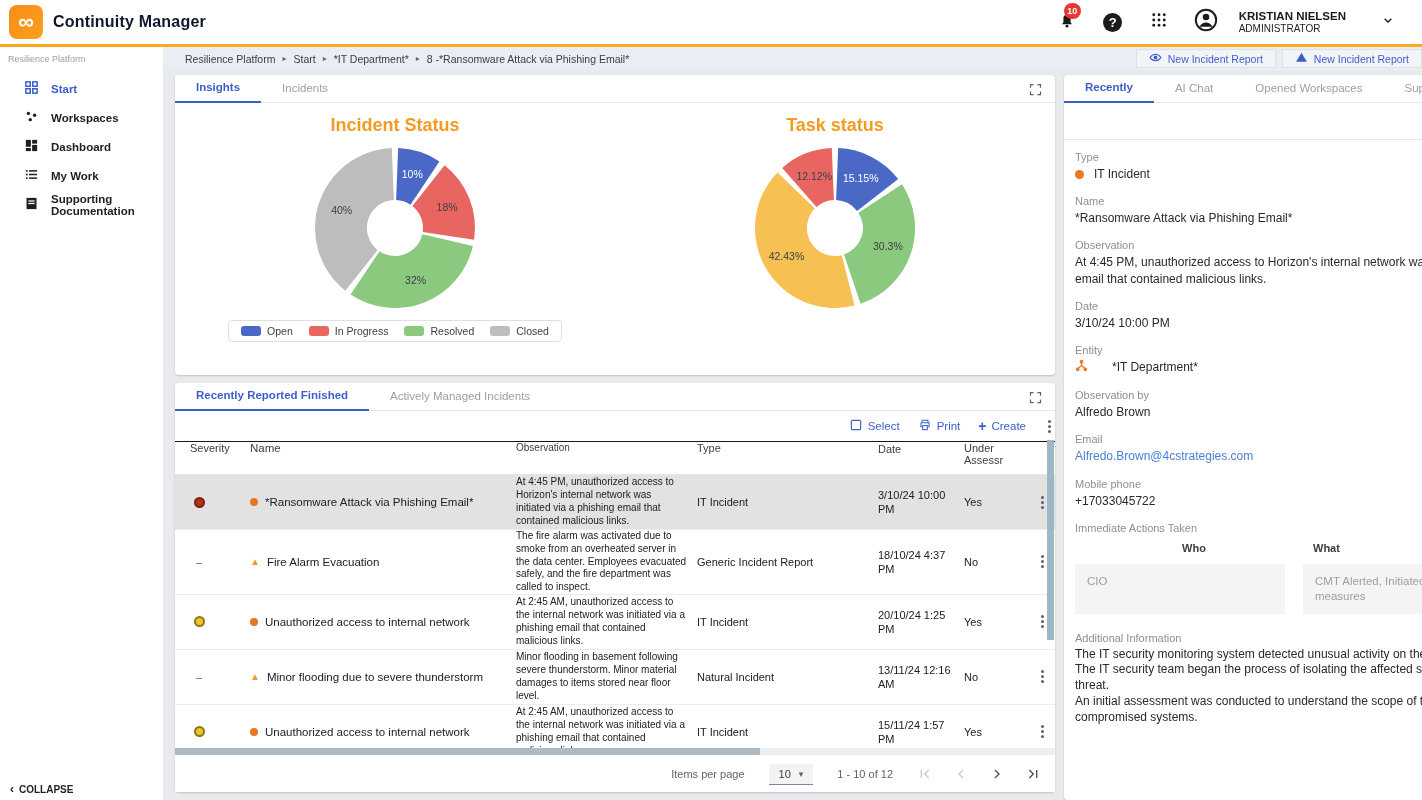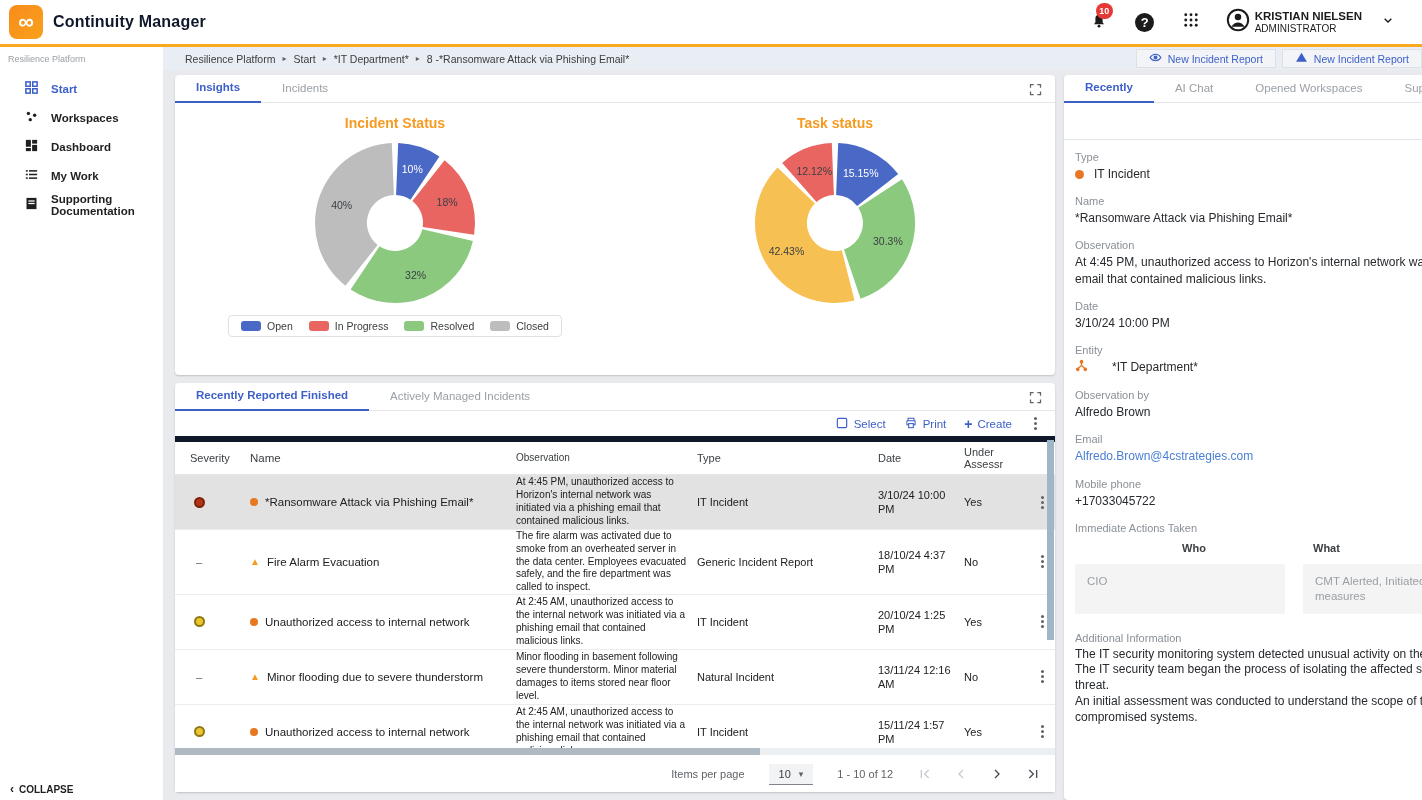--- a/index.html
+++ b/index.html
@@ -7,21 +7,21 @@
   #app { position:relative; width:1422px; height:800px; background:#e8eaed; overflow:hidden; }
 
   
   .topbar { position:absolute; left:0; top:0; width:1422px; height:44px; background:#fff; display:flex; align-items:center; z-index:5; }
   .logo { width:34px; height:34px; margin-left:9px; border-radius:8px; background:linear-gradient(135deg,#f88c1b,#f9a11b); color:#fff; display:flex; align-items:center; justify-content:center; font-size:22px; font-weight:bold; line-height:1; }
   .app-title { margin-left:10px; font-size:16px; font-weight:bold; color:#0f172a; letter-spacing:.2px; }
   .topbar-right { margin-left:auto; display:flex; align-items:center; gap:22px; padding-right:26px; }
   .icon-btn { position:relative; width:24px; height:24px; display:flex; align-items:center; justify-content:center; cursor:pointer; }
   .badge { position:absolute; top:-7px; left:9px; min-width:17px; height:16px; border-radius:9px; background:#e53935; color:#fff; font-size:9px; font-weight:bold; display:flex; align-items:center; justify-content:center; padding:0 3px; }
   .help-circle { width:19px; height:19px; border-radius:50%; background:#1b1b1b; color:#fff; font-size:13px; font-weight:bold; display:flex; align-items:center; justify-content:center; }
-  .user-chip { display:flex; align-items:center; gap:4px; cursor:pointer; }
+  .user-chip { display:flex; align-items:center; gap:20px; cursor:pointer; }
   .user-text { line-height:1.15; }
   .user-name { font-size:11.5px; font-weight:bold; color:#1b1b1b; }
   .user-role { font-size:10px; color:#1b1b1b; }
   .accent-line { position:absolute; left:0; top:44px; width:1422px; height:3px; background:#f9a91f; z-index:5; }
 
   
   .crumbbar { position:absolute; left:163px; top:47px; width:1259px; height:23px; background:#e9edf4; display:flex; align-items:center; font-size:10.5px; color:#3c4043; z-index:4; }
   .crumbs { display:flex; align-items:center; gap:7px; margin-left:22px; }
   .crumb { cursor:pointer; }
   .crumb-sep { font-size:8px; color:#5f6368; }
@@ -45,30 +45,30 @@
   .details-card { left:1064px; top:75px; width:500px; height:725px; }
 
   .tabbar { display:flex; align-items:flex-end; gap:0; height:28px; border-bottom:1px solid #e4e6e8; position:relative; }
   .tab { font-size:11.5px; color:#9aa0a6; padding:0 21px 8px 21px; cursor:pointer; white-space:nowrap; }
   .tab.active { color:#3d5fc9; font-weight:bold; border-bottom:2px solid #3d5fc9; margin-bottom:-1px; }
   .expand { position:absolute; right:12px; top:7px; cursor:pointer; }
 
   
   .charts-row { display:flex; }
   .chart-block { width:50%; display:flex; flex-direction:column; align-items:center; }
-  .chart-title { font-size:14px; font-weight:bold; color:#f59b22; margin:12px 0 2px; }
+  .chart-title { font-size:18px; font-weight:bold; color:#f59b22; margin:12px 0 2px; }
   .legend { display:flex; align-items:center; gap:16px; border:1px solid #e0e0e0; border-radius:4px; padding:4px 12px; margin-top:2px; }
   .legend-item { display:flex; align-items:center; gap:6px; font-size:10.5px; color:#3c4043; }
   .swatch { width:20px; height:10px; border-radius:3px; }
 
   
-  .toolbar { display:flex; align-items:center; justify-content:flex-end; gap:18px; height:31px; border-bottom:6px solid #0f172a; padding-right:14px; }
+  .toolbar { display:flex; align-items:center; justify-content:flex-end; gap:18px; height:31px; border-bottom:1px solid #0f172a; }
   .tool { display:flex; align-items:center; gap:5px; color:#3d5fc9; font-size:11.5px; cursor:pointer; }
   .kebab { width:3px; height:3px; border-radius:50%; background:#5f6368; box-shadow:0 -5px 0 #5f6368, 0 5px 0 #5f6368; margin:0 4px; cursor:pointer; }
-  .thead { display:flex; align-items:center; height:33px; border-bottom:1px solid #e4e6e8; font-size:11px; color:#3c4043; padding-left:15px; }
+  .thead { display:flex; align-items:flex-start; height:33px; border-bottom:1px solid #e4e6e8; font-size:11px; color:#3c4043; padding-left:15px; }
   .trow { display:flex; align-items:center; min-height:55px; border-bottom:1px solid #ececec; padding-left:15px; font-size:11px; color:#202124; cursor:pointer; }
   .trow.selected { background:#e2e2e2; }
   .c-sev { width:60px; display:flex; }
   .c-name { width:266px; display:flex; align-items:center; gap:7px; font-size:11.5px; padding-right:10px; }
   .c-obs { width:181px; font-size:10px; line-height:1.28; padding-right:10px; }
   .c-type { width:181px; font-size:11px; }
   .c-date { width:86px; font-size:11px; line-height:1.3; padding-right:8px; }
   .c-under { width:66px; font-size:11px; }
   .c-menu { flex:1; display:flex; justify-content:center; }
   .sev-dot { width:11px; height:11px; border-radius:50%; margin-left:4px; }

